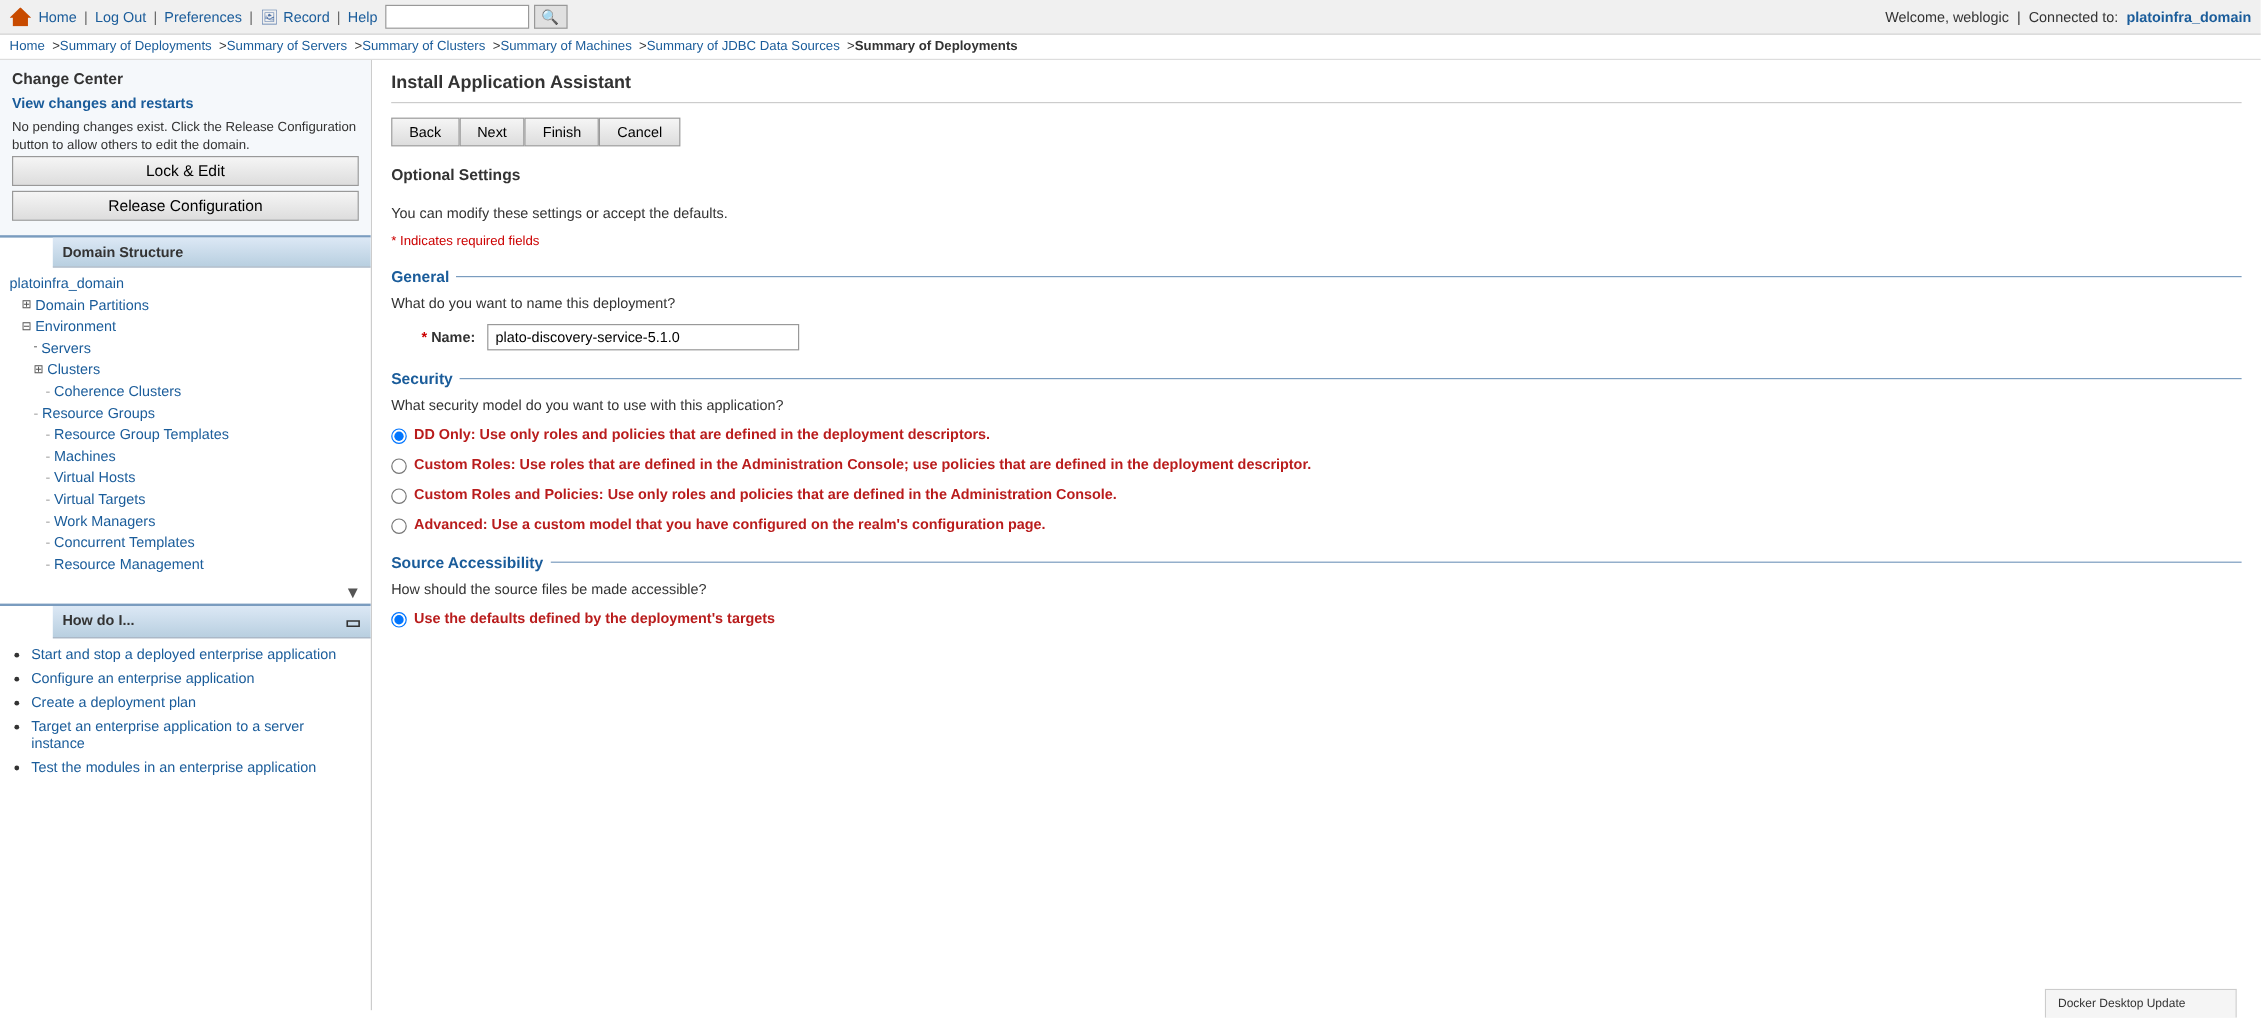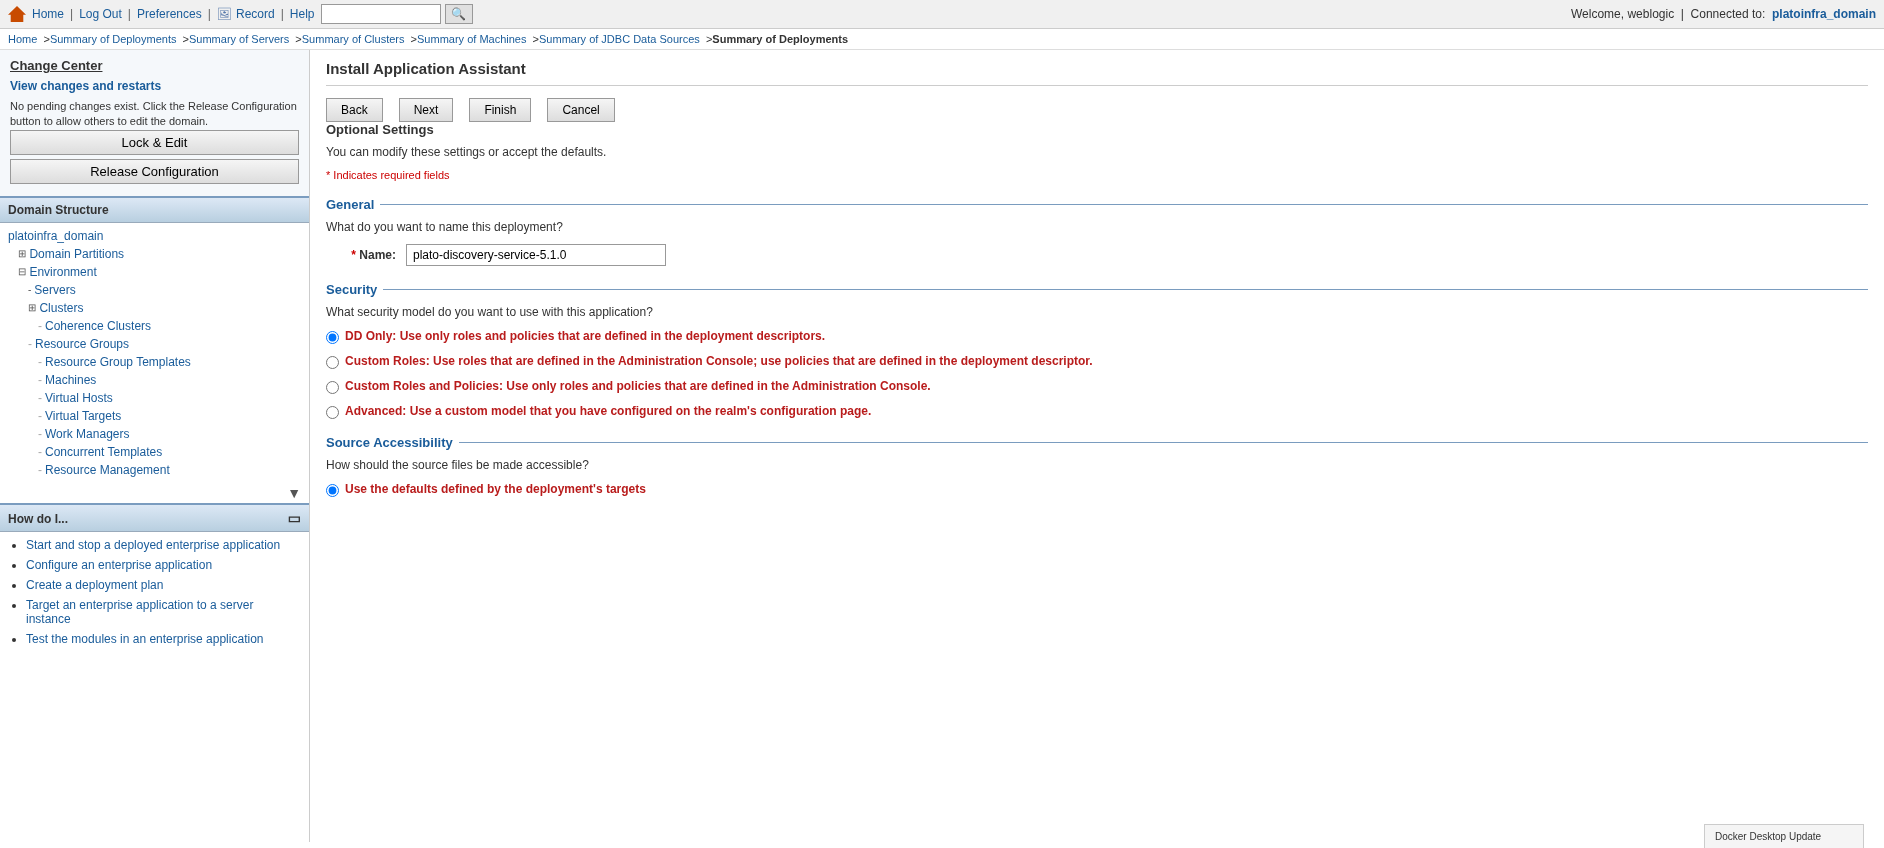--- a/index.html
+++ b/index.html
@@ -96,21 +96,20 @@
     .change-center {
       border-bottom: 2px solid #7a9cbf;
       padding: 8px 10px;
       background: #f5f8fb;
     }
     .change-center-title {
       font-size: 13px;
       font-weight: bold;
       color: #333;
       margin-bottom: 6px;
-      text-decoration: underline;
     }
     .change-center-link {
       color: #1a5c9a;
       font-size: 12px;
       font-weight: bold;
       text-decoration: none;
       display: block;
       margin-bottom: 6px;
     }
     .change-center-text {
@@ -135,21 +134,22 @@
       border-bottom: 2px solid #7a9cbf;
     }
     .panel-header {
       background: linear-gradient(to bottom, #dce8f5, #b8cfe0);
       padding: 5px 8px;
       font-size: 12px;
       font-weight: bold;
       border-bottom: 1px solid #9ab;
       display: flex;
       justify-content: space-between;
-      align-items: flex-end;
+      align-items: flex-start;
+      margin-left: 44px;
     }
     .panel-header-icon {
       font-size: 14px;
       cursor: pointer;
       color: #333;
     }
     .domain-tree {
       padding: 4px 0;
     }
     .tree-item {
@@ -212,22 +212,22 @@
       font-weight: bold;
       color: #333;
       margin-bottom: 12px;
       padding-bottom: 8px;
       border-bottom: 1px solid #ccc;
     }
     
     
     .btn-row {
       display: flex;
-      gap: 16px;
-      margin-bottom: 0;
+      gap: 0;
+      margin-bottom: 16px;
     }
     .btn {
       border: 1px solid #999;
       background: linear-gradient(to bottom, #f5f5f5, #ddd);
       padding: 4px 14px;
       font-size: 12px;
       cursor: pointer;
     }
     
     
@@ -300,21 +300,21 @@
       font-size: 12px;
       color: #b91c1c;
     }
     .radio-label strong { font-weight: bold; }
     
     
     .optional-heading {
       font-size: 13px;
       font-weight: bold;
       color: #333;
-      margin-bottom: 8px;
+      margin-bottom: 18px;
     }
     
     
     ::-webkit-scrollbar { width: 12px; }
     ::-webkit-scrollbar-track { background: #f0f0f0; }
     ::-webkit-scrollbar-thumb { background: #aaa; border: 1px solid #999; }
     
     
     .docker-popup {
       position: fixed;

